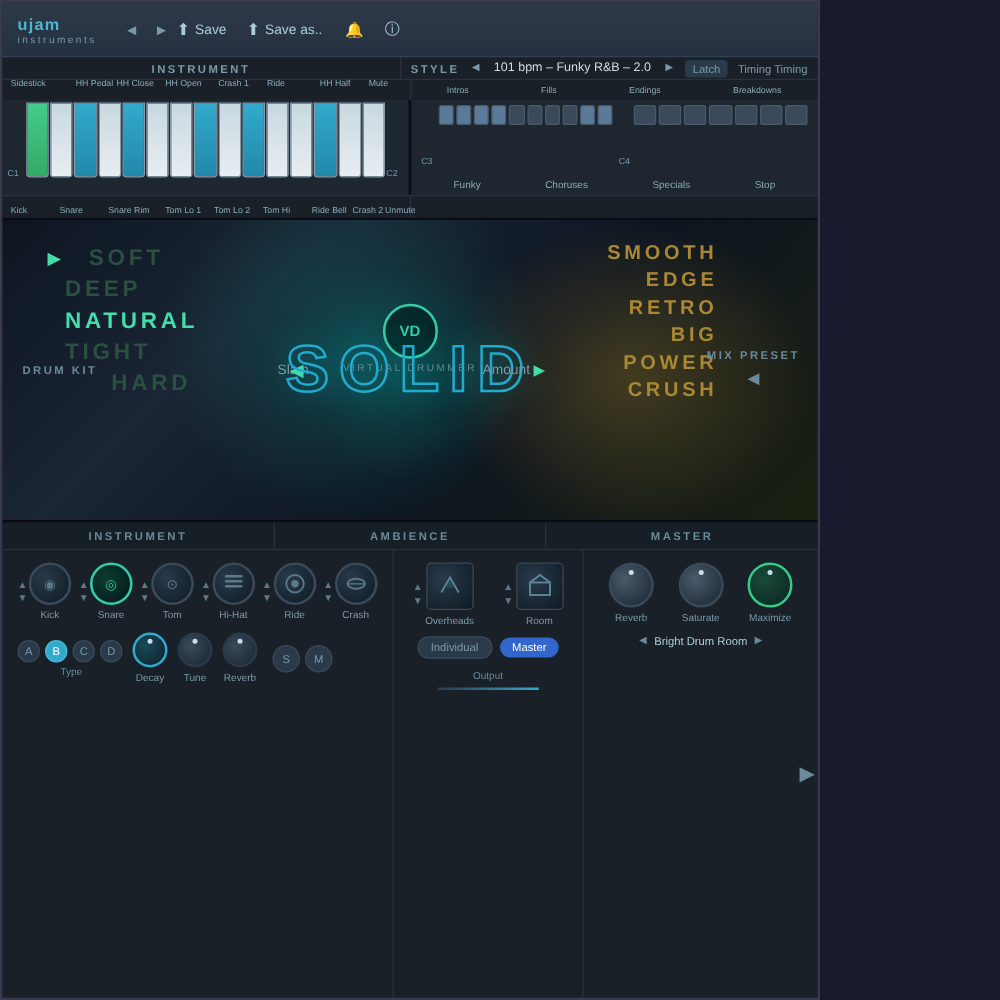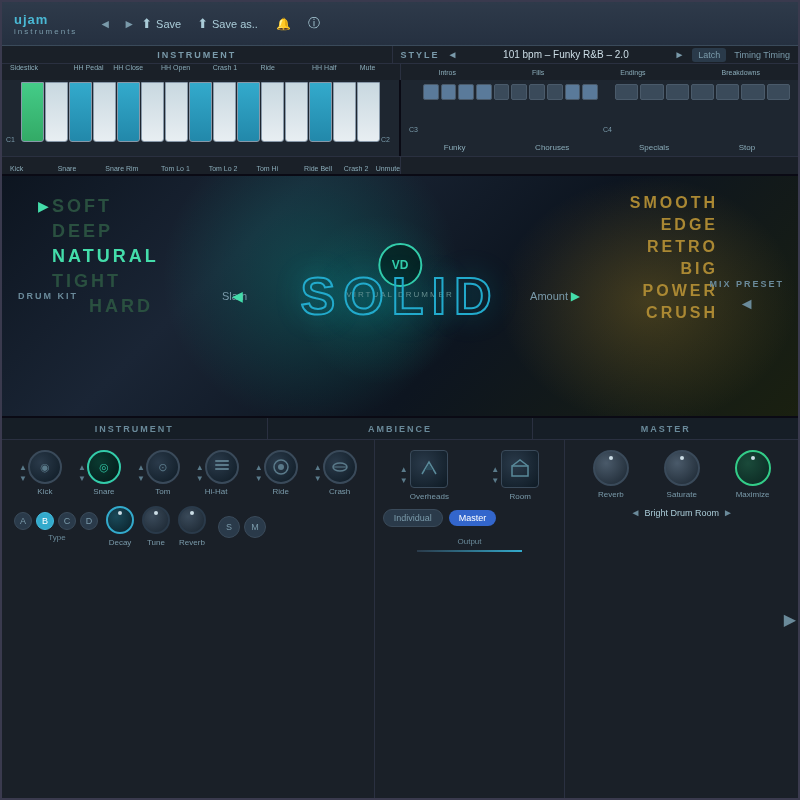--- a/index.html
+++ b/index.html
@@ -5,21 +5,21 @@
     * { box-sizing: border-box; margin: 0; padding: 0; }
     body {
       width: 800px;
       height: 800px;
       overflow: hidden;
       background: #1a1a2e;
       font-family: Arial, sans-serif;
     }
 
     .outer-border {
-      width: 800px;
+      width: 656px;
       height: 800px;
       background: linear-gradient(135deg, #2a2a3e 0%, #1a1a2e 100%);
       border: 2px solid #3a3a4e;
       display: flex;
       flex-direction: column;
     }
 
     
     .top-bar {
       height: 44px;
@@ -524,20 +524,21 @@
       font-size: 9px;
       color: #7a9aaa;
       cursor: pointer;
     }
 
     .output-row {
       display: flex;
       align-items: center;
       gap: 6px;
       margin-top: 8px;
+      justify-content: center;
     }
     .output-btn {
       padding: 3px 10px;
       border-radius: 10px;
       font-size: 9px;
       cursor: pointer;
     }
     .output-btn.inactive {
       background: #2a3a4a;
       color: #7a9aaa;
@@ -719,21 +720,21 @@
   <div class="main-visual">
     <div class="visual-bg-glow glow-teal"></div>
     <div class="visual-bg-glow glow-gold"></div>
     <div class="visual-bg-glow glow-center"></div>
 
     <div class="drum-kit-label">DRUM KIT</div>
 
     <div class="play-arrow-left">▶</div>
 
     <div class="drum-styles-left">
-      <div class="drum-style-item" style="color:#2a5040;">SOFT</div>
+      <div class="drum-style-item" style="color:#2a5040;margin-left:19px;">SOFT</div>
       <div class="drum-style-item" style="color:#2a5040;">DEEP</div>
       <div class="drum-style-item" style="color:#44ddaa;">NATURAL</div>
       <div class="drum-style-item" style="color:#2a5040;">TIGHT</div>
       <div class="drum-style-item" style="color:#2a5040;margin-left:37px;">HARD</div>
     </div>
 
     <div class="slam-label">Slam</div>
     <div style="position:absolute; left:230px; top:50%; transform:translateY(-50%); color:#44ddaa; font-size:14px;">◀</div>
 
     <div class="vd-logo">
@@ -805,21 +806,21 @@
               <div class="drum-icon">⊙</div>
               <span class="knob-label">Tom</span>
             </div>
           </div>
 
           <div style="display:flex; align-items:center; gap:1px;">
             <div style="display:flex;flex-direction:column;gap:1px;">
               <span class="small-arrow-v">▲</span>
               <span class="small-arrow-v">▼</span>
             </div>
-            <div style="display:flex;flex-direction:column;align-items:flex-start;gap:3px;">
+            <div style="display:flex;flex-direction:column;align-items:center;gap:3px;">
 
               <div style="width:34px;height:34px;border-radius:50%;border:2px solid #3a4a5a;background:radial-gradient(circle at 35% 35%, #2a3a4a, #0e1a24);display:flex;align-items:center;justify-content:center;">
                 <svg width="18" height="18" viewBox="0 0 18 18">
                     <rect x="2" y="2" width="14" height="2" fill="#5a7a8a" rx="1"></rect>
                     <rect x="2" y="6" width="14" height="2" fill="#5a7a8a" rx="1"></rect>
                     <rect x="2" y="10" width="14" height="2" fill="#5a7a8a" rx="1"></rect>
                   </svg>
               </div>
               <span class="knob-label">Hi-Hat</span>
             </div>

